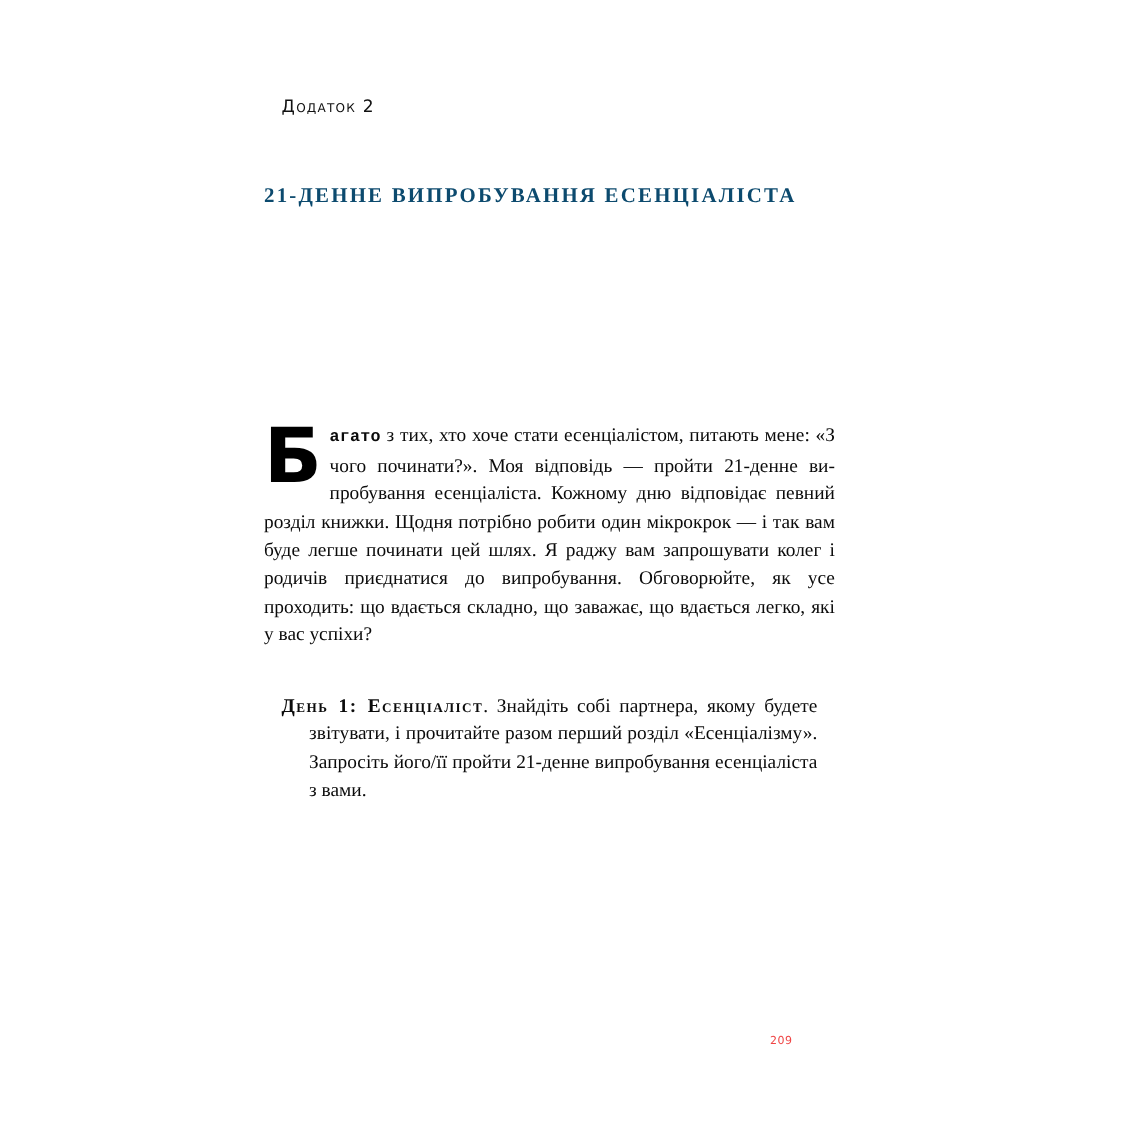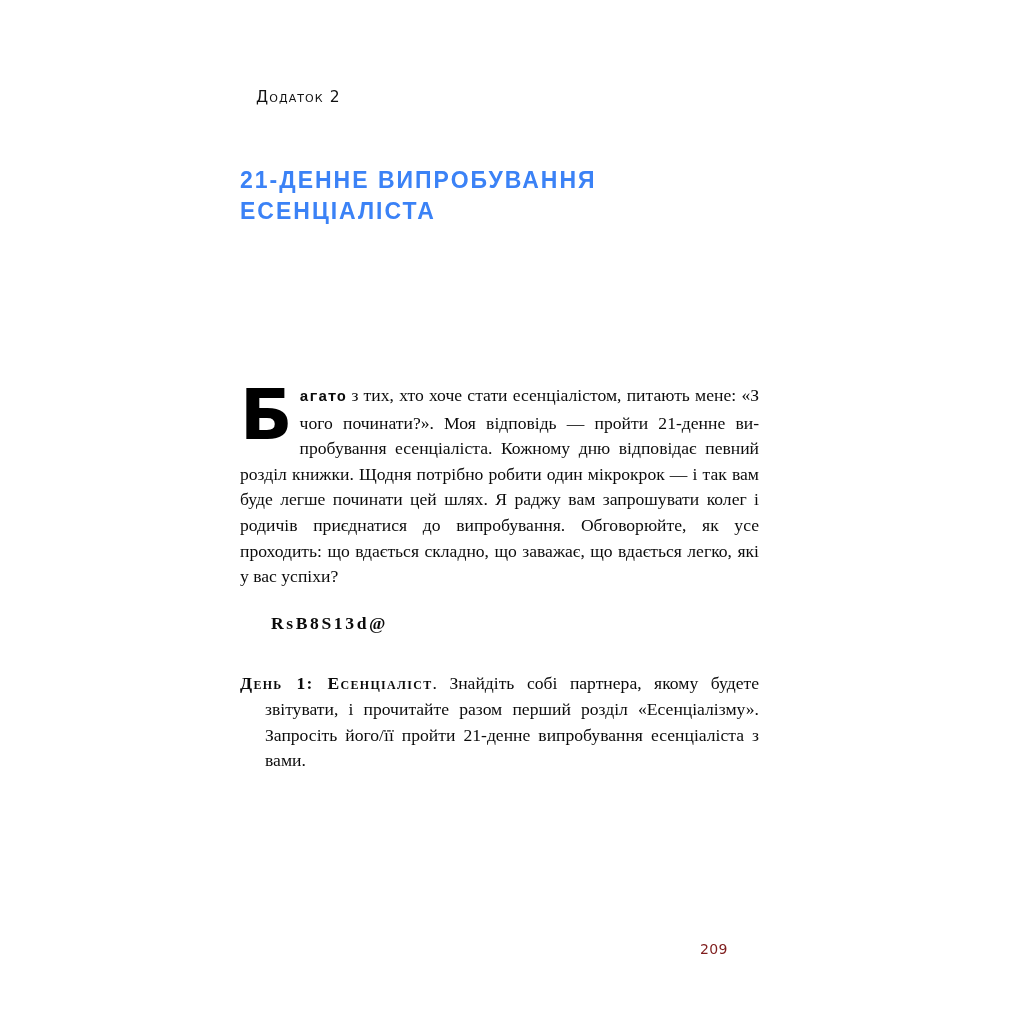--- a/index.html
+++ b/index.html
@@ -39,27 +39,27 @@
     white-space: nowrap;
     margin-left: 16px;
   }
 
   
   .chapter-title {
     position: absolute;
     left: 240px;
     top: 150px;
     width: 540px;
-    font-family: Liberation Sans, sans-serif;
-    font-size: 23px;
+    font-family: Liberation Serif, serif;
+    font-size: 19px;
     font-weight: 700;
     letter-spacing: 2.0px;
     line-height: 31px;
     text-transform: uppercase;
-    color: #3b82f6;
+    color: #0c4a6e;
   }
 
   
   .body-block {
     position: absolute;
     left: 240px;
     top: 383px;
     width: 519px;
   }
 
@@ -106,63 +106,62 @@
     font-size: 17.6px;
     font-weight: 600;
     letter-spacing: 2.6px;
     line-height: 25.6px;
     color: #0b0b0b;
   }
   .gap-md { height: 23px; }
 
   
   .day-entry {
-    margin: 0;
+    margin: 16px;
     padding-left: 25px;
     text-indent: -25px;
     font-family: "Liberation Serif", serif;
     font-size: 17.6px;
     line-height: 25.6px;
     text-align: justify;
     color: #0b0b0b;
   }
   .day-label {
     font-variant: small-caps;
     letter-spacing: 1.3px;
     font-weight: 600;
   }
 
   
   .folio {
     position: absolute;
     left: 700px;
     top: 941px;
     font-family: "DejaVu Sans", sans-serif;
-    font-size: 14px;
+    font-size: 10px;
     letter-spacing: 0.4px;
-    color: #7f1d1d;
+    color: #ef4444;
   }
 </style>
 </head>
 <body>
 
 <div class="page">
 
   <div class="running-head">Додаток 2</div>
 
   <h1 class="chapter-title">21-денне випробування есенціаліста</h1>
 
   <div class="body-block">
 
     <p class="body opening">
       <span class="dropcap">Б</span><span class="lead-in">агато</span><span> з тих, хто хоче стати есенціалістом, питають мене: «З чого починати?». Моя відповідь — пройти 21-денне ви­пробування есенціаліста. Кожному дню відповідає певний розділ книжки. Щодня потрібно робити один мікрокрок — і так вам буде легше починати цей шлях. Я раджу вам запрошувати колег і родичів приєднатися до випробування. Обговорюйте, як усе проходить: що вдається складно, що заважає, що вдається легко, які у вас успіхи?</span>
     </p>
 
 
-    <div class="access-code">RsB8S13d@</div>
 
 
     <div class="gap-md"></div>
 
     <p class="day-entry">
       <span class="day-label">День 1: Есенціаліст</span><span>. Знайдіть собі партнера, якому будете звітувати, і прочитайте разом перший розділ «Есенціалізму». Запросіть його/її пройти 21-денне випробування есенціа­ліста з вами.</span>
     </p>
 
   </div>
 

